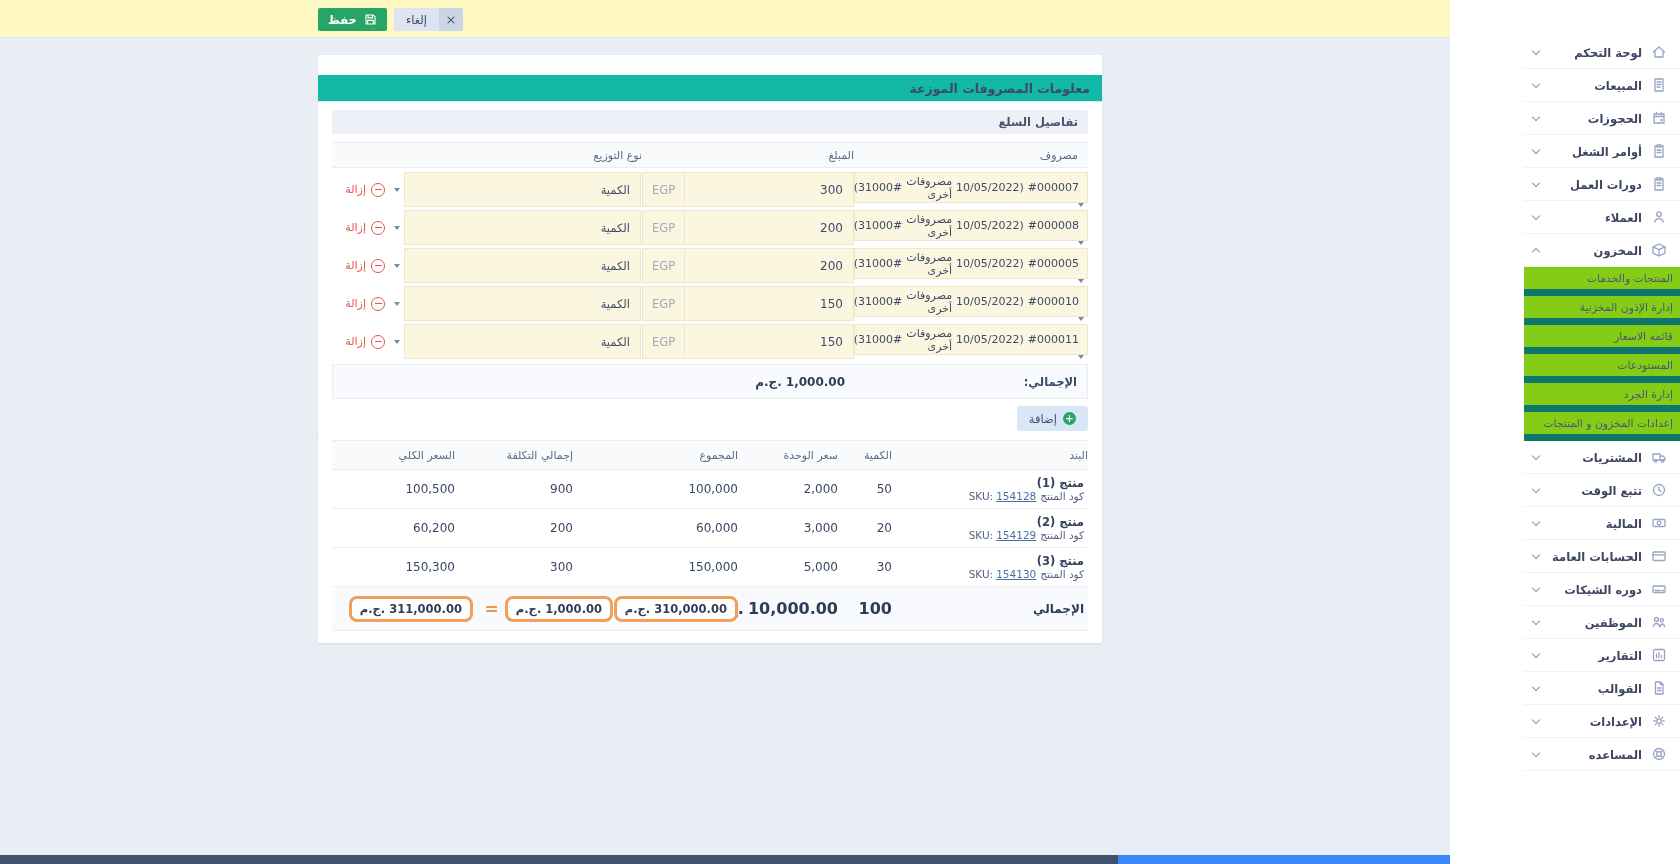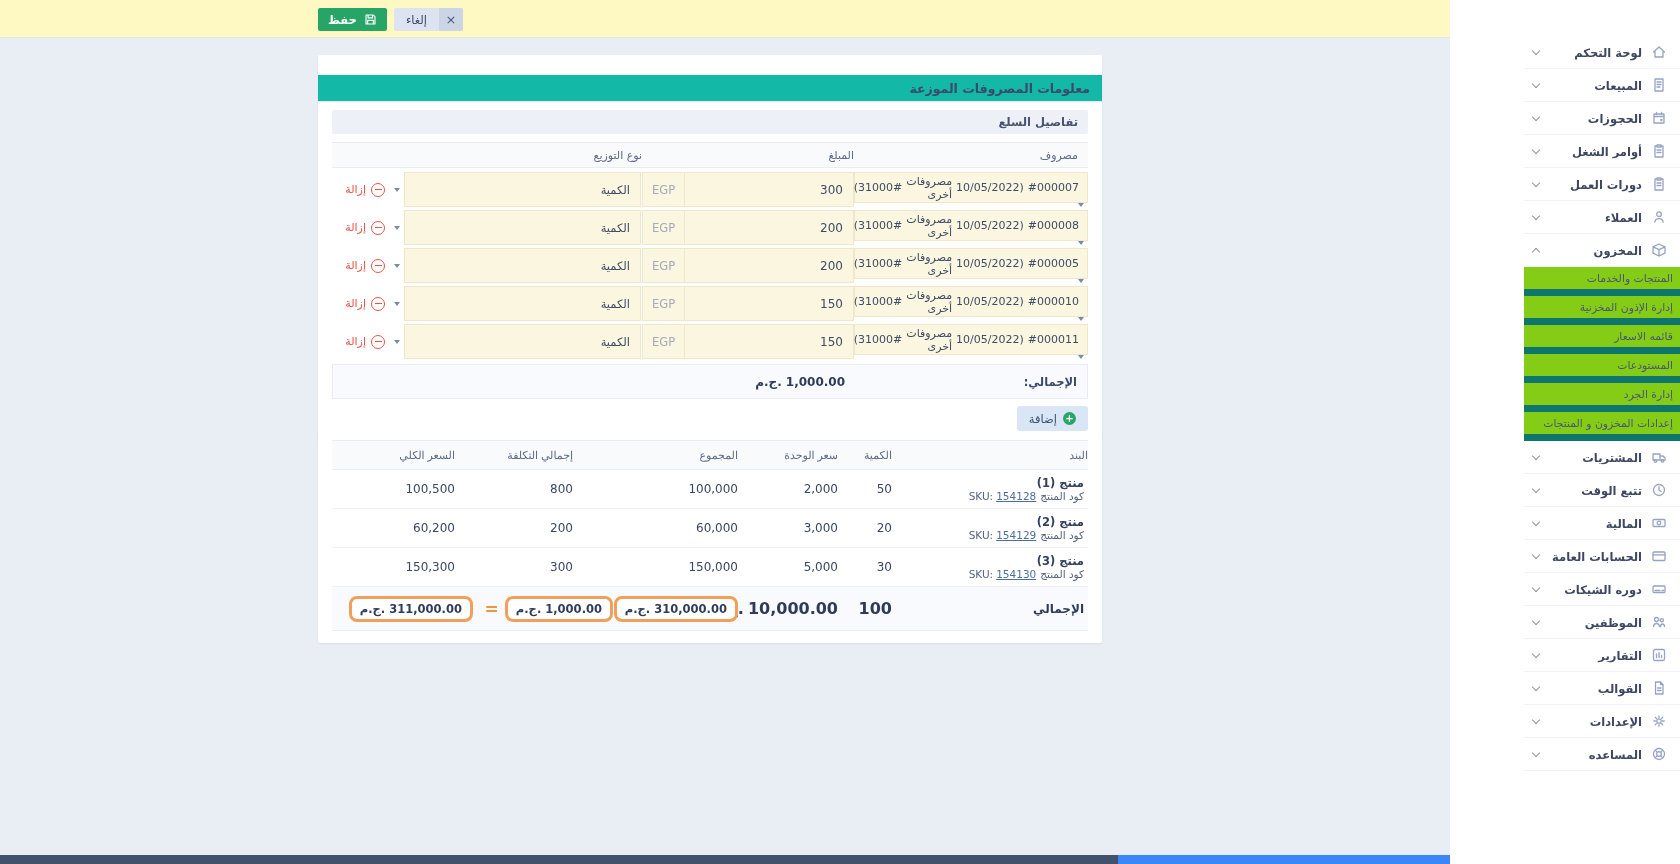--- a/index.html
+++ b/index.html
@@ -55,21 +55,21 @@
   .money { display:inline-flex; direction:ltr; gap:4px; }
   .bold { font-weight:bold; color:#2f3c59; font-size:12px; }
   .btn-add { margin-top:7px; display:inline-flex; direction:rtl; align-items:center; gap:6px; height:25px; padding:0 12px; background:#d9e6f6; border:none; border-radius:3px; color:#3d5170; font-size:11.5px; cursor:pointer; font-family:inherit; }
   .plus-ic { width:13px; height:13px; border-radius:50%; background:#2aa566; color:#fff; font-size:10px; line-height:13px; text-align:center; font-weight:bold; flex:none; }
 
   
   .t2-head { display:flex; direction:rtl; height:30px; align-items:center; background:#f8fafc; border-top:1px solid #e8edf4; border-bottom:1px solid #e8edf4; color:#5d6b88; font-size:11px; }
   .col-item { width:150px; } .col-qty { width:92px; } .col-unit { width:100px; } .col-sub { width:133px; } .col-cost { width:140px; } .col-total { width:141px; }
   .num-r { display:flex; direction:rtl; justify-content:flex-start; align-items:center; }
   .pr-qty { padding-right:46px; } .pr-unit { padding-right:8px; } .pr-sub { padding-right:8px; } .pr-cost { padding-right:40px; } .pr-total { padding-right:18px; }
-  .t2-head > div { font-size:11px;font-family:Liberation Serif, serif; }
+  .t2-head > div { font-size:11px; }
   .t2-row { display:flex; direction:rtl; min-height:39px; align-items:center; border-bottom:1px solid #edf0f5; color:#3a4763; font-size:12px; }
   .item-cell { padding:5px 4px 5px 0; }
   .pname { font-weight:bold; color:#33405e; font-size:11.5px; line-height:14px; }
   .skuline { display:flex; direction:rtl; align-items:center; gap:4px; font-size:10.5px; color:#56637f; line-height:13px; }
   .skugrp { display:inline-flex; direction:ltr; gap:3px; }
   .skulink { color:#4a6f9f; text-decoration:underline; cursor:pointer; }
   .t2-total { display:flex; direction:rtl; height:44px; align-items:center; background:#f8fafd; border-bottom:1px solid #e8edf4; font-weight:bold; color:#2f3c59; }
   .t2-total .lab { padding-right:4px; font-size:12px; }
   .obox { display:inline-flex; direction:ltr; gap:4px; border:3px solid #f0a05a; border-radius:8px; padding:3px 8px; font-size:11.5px; background:#fff; }
   .opr { color:#ef953f; font-weight:900; font-size:17px; padding:0 6px; }
@@ -325,21 +325,21 @@
                   <span>كود المنتج</span>
                   <span class="skugrp">
                     <span>SKU:</span>
                     <a class="skulink">154128</a>
                   </span>
                 </div>
               </div>
               <div class="col-qty num-r pr-qty">50</div>
               <div class="col-unit num-r pr-unit">2,000</div>
               <div class="col-sub num-r pr-sub">100,000</div>
-              <div class="col-cost num-r pr-cost">800</div>
+              <div class="col-cost num-r pr-cost">900</div>
               <div class="col-total num-r pr-total">100,500</div>
             </div>
             <div class="t2-row">
               <div class="col-item item-cell">
                 <div class="pname">منتج (2)</div>
                 <div class="skuline">
                   <span>كود المنتج</span>
                   <span class="skugrp">
                     <span>SKU:</span>
                     <a class="skulink">154129</a>

